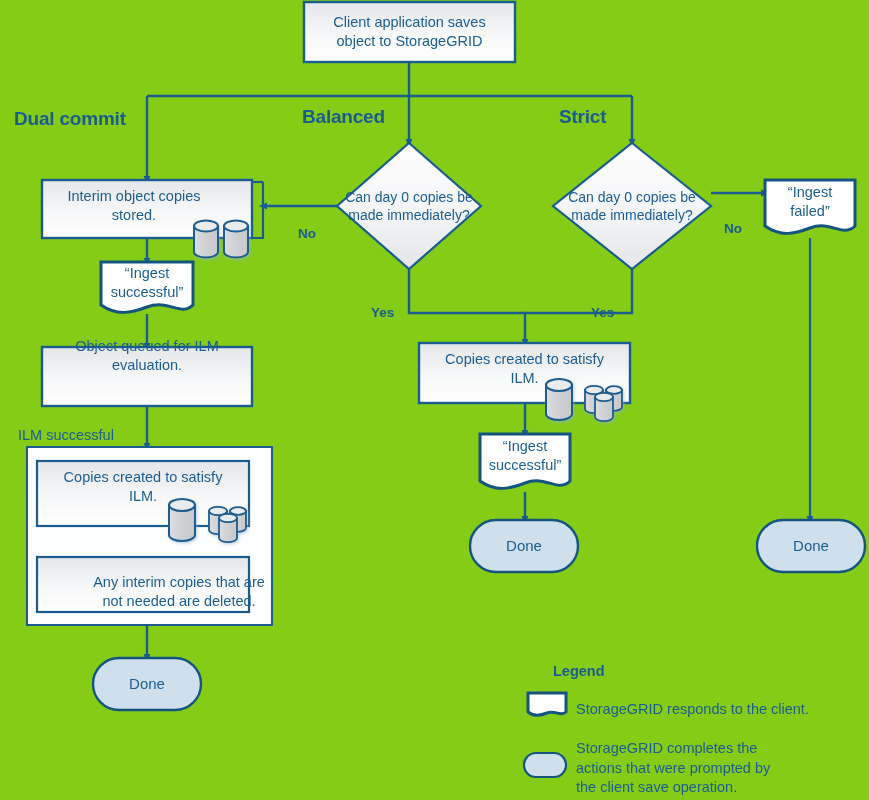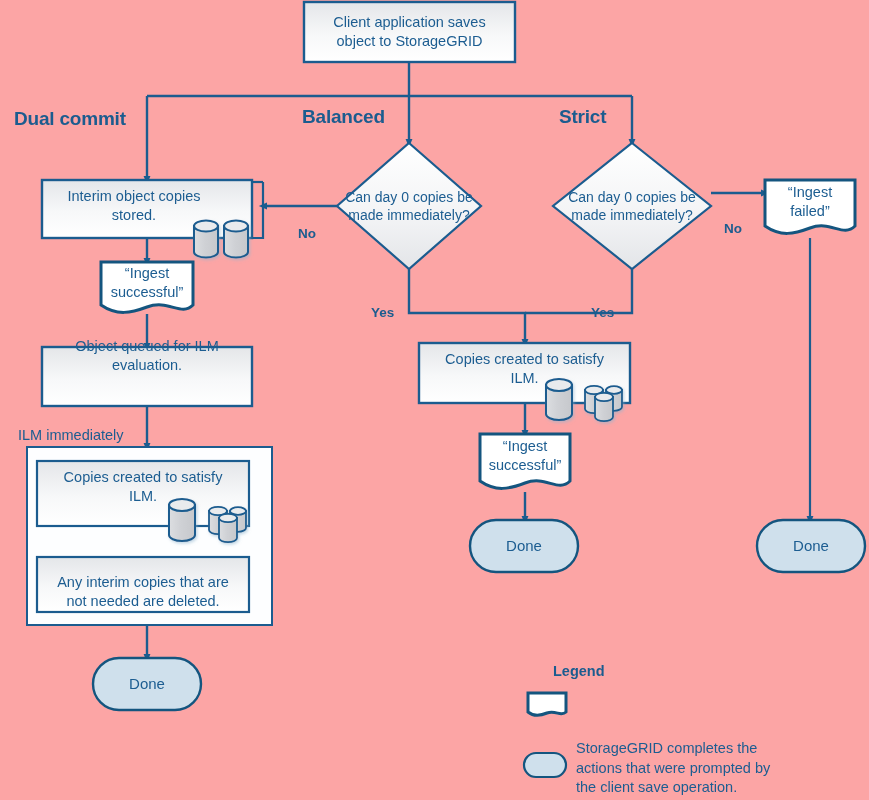--- a/index.html
+++ b/index.html
@@ -9,21 +9,21 @@
     background: #ffffff;
   }
   body {
     font-family: "Liberation Sans", sans-serif;
   }
   #canvas {
     position: relative;
     width: 869px;
     height: 800px;
     overflow: hidden;
-    background: #fca5a5;
+    background: #84cc16;
   }
   #svg-layer {
     position: absolute;
     left: 0;
     top: 0;
     width: 869px;
     height: 800px;
   }
   .node-text {
     position: absolute;
@@ -274,43 +274,44 @@
 
   <div class="node-text" style="left:42px; top:180px; width:184px; height:52px;">Interim object copies
 stored.</div>
 
   <div class="node-text" style="left:101px; top:262px; width:92px; height:42px;">“Ingest
 successful”</div>
 
   <div class="node-text" style="left:42px; top:333px; width:210px; height:46px;">Object queued for ILM
 evaluation.</div>
 
-  <div class="group-label" style="left:18px; top:427px;">ILM immediately</div>
+  <div class="group-label" style="left:18px; top:427px;">ILM successful</div>
 
   <div class="node-text" style="left:37px; top:461px; width:212px; height:52px;">Copies created to satisfy
 ILM.</div>
 
-  <div class="node-text" style="left:37px; top:557px; width:212px; height:70px;">Any interim copies that are
+  <div class="node-text" style="left:37px; top:557px; width:212px; height:70px;padding-left:36px;">Any interim copies that are
 not needed are deleted.</div>
 
   <div class="node-text done-text" style="left:93px; top:658px; width:108px; height:52px;">Done</div>
 
   <div class="node-text" style="left:419px; top:343px; width:211px; height:52px;">Copies created to satisfy
 ILM.</div>
 
   <div class="node-text" style="left:480px; top:434px; width:90px; height:44px;">“Ingest
 successful”</div>
 
   <div class="node-text done-text" style="left:470px; top:520px; width:108px; height:52px;">Done</div>
 
   <div class="node-text" style="left:765px; top:180px; width:90px; height:44px;">“Ingest
 failed”</div>
 
   <div class="node-text done-text" style="left:757px; top:520px; width:108px; height:52px;">Done</div>
 
   <div class="legend-title" style="left:512px; top:663px;">Legend</div>
 
+  <div class="legend-text" style="left:576px; top:700px; width:290px;">StorageGRID responds to the client.</div>
 
   <div class="legend-text" style="left:576px; top:739px; width:290px;">StorageGRID completes the
 actions that were prompted by
 the client save operation.</div>
 
 </div>
 
 </body></html>

